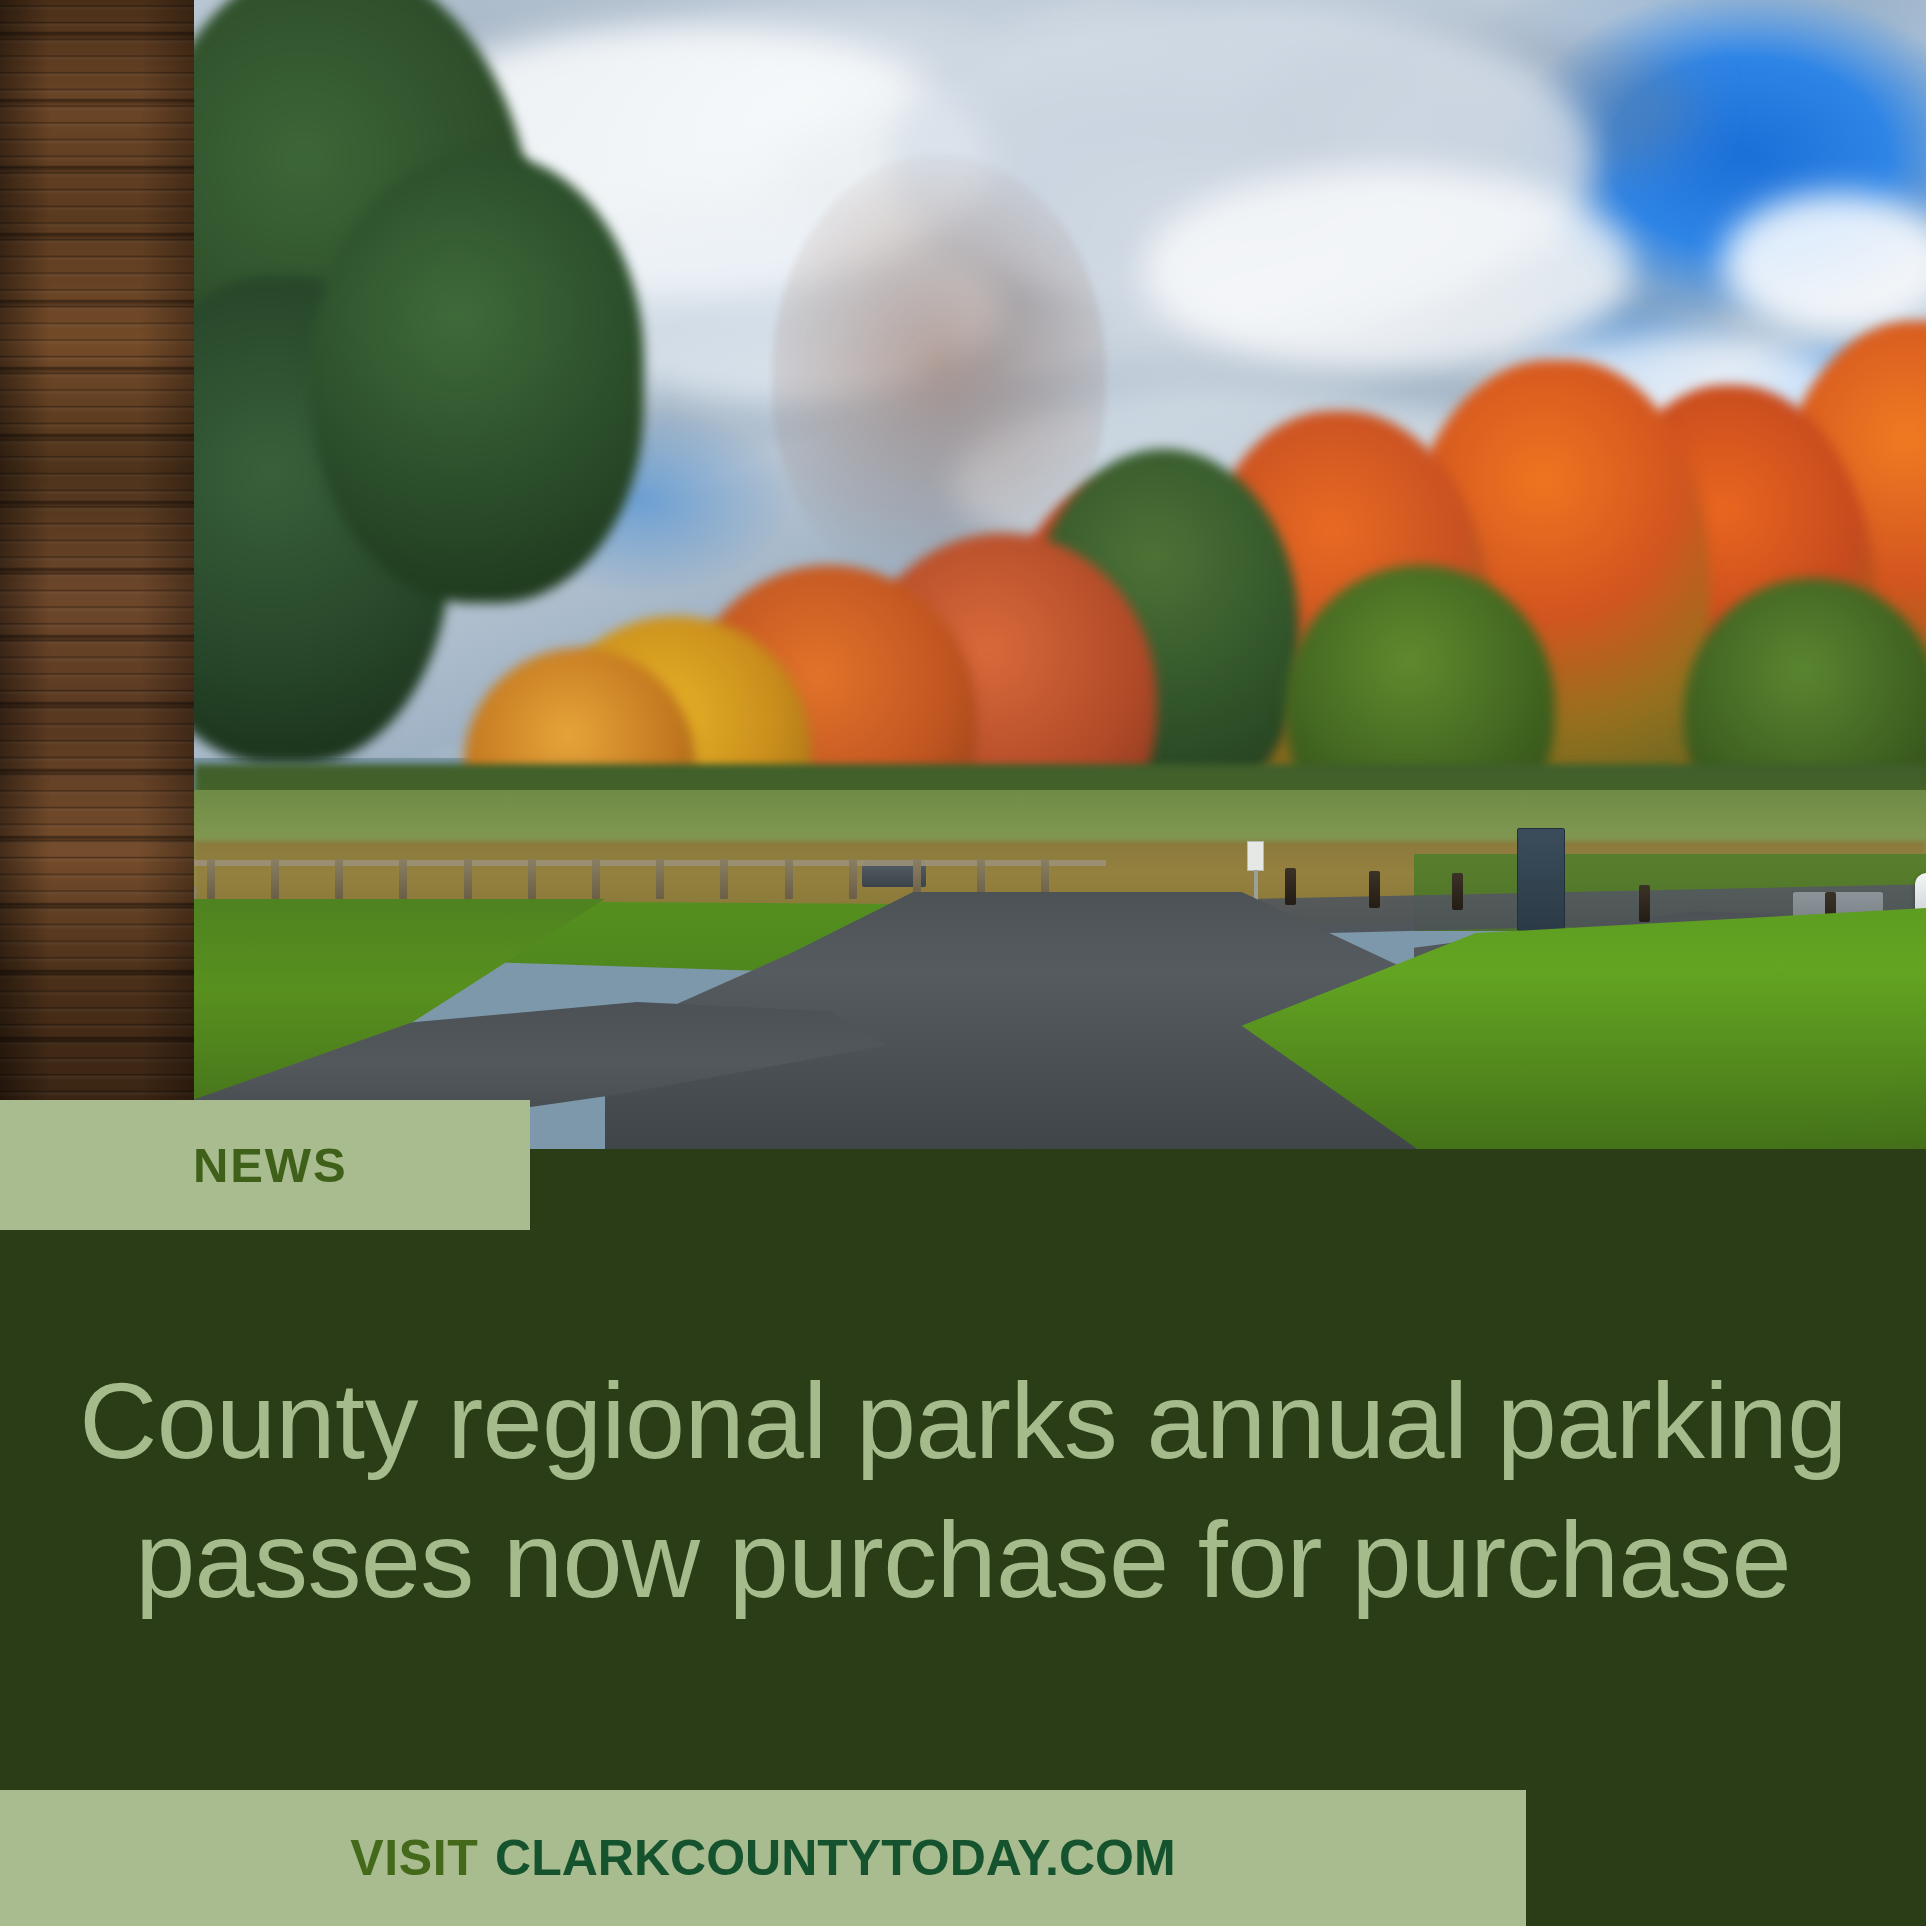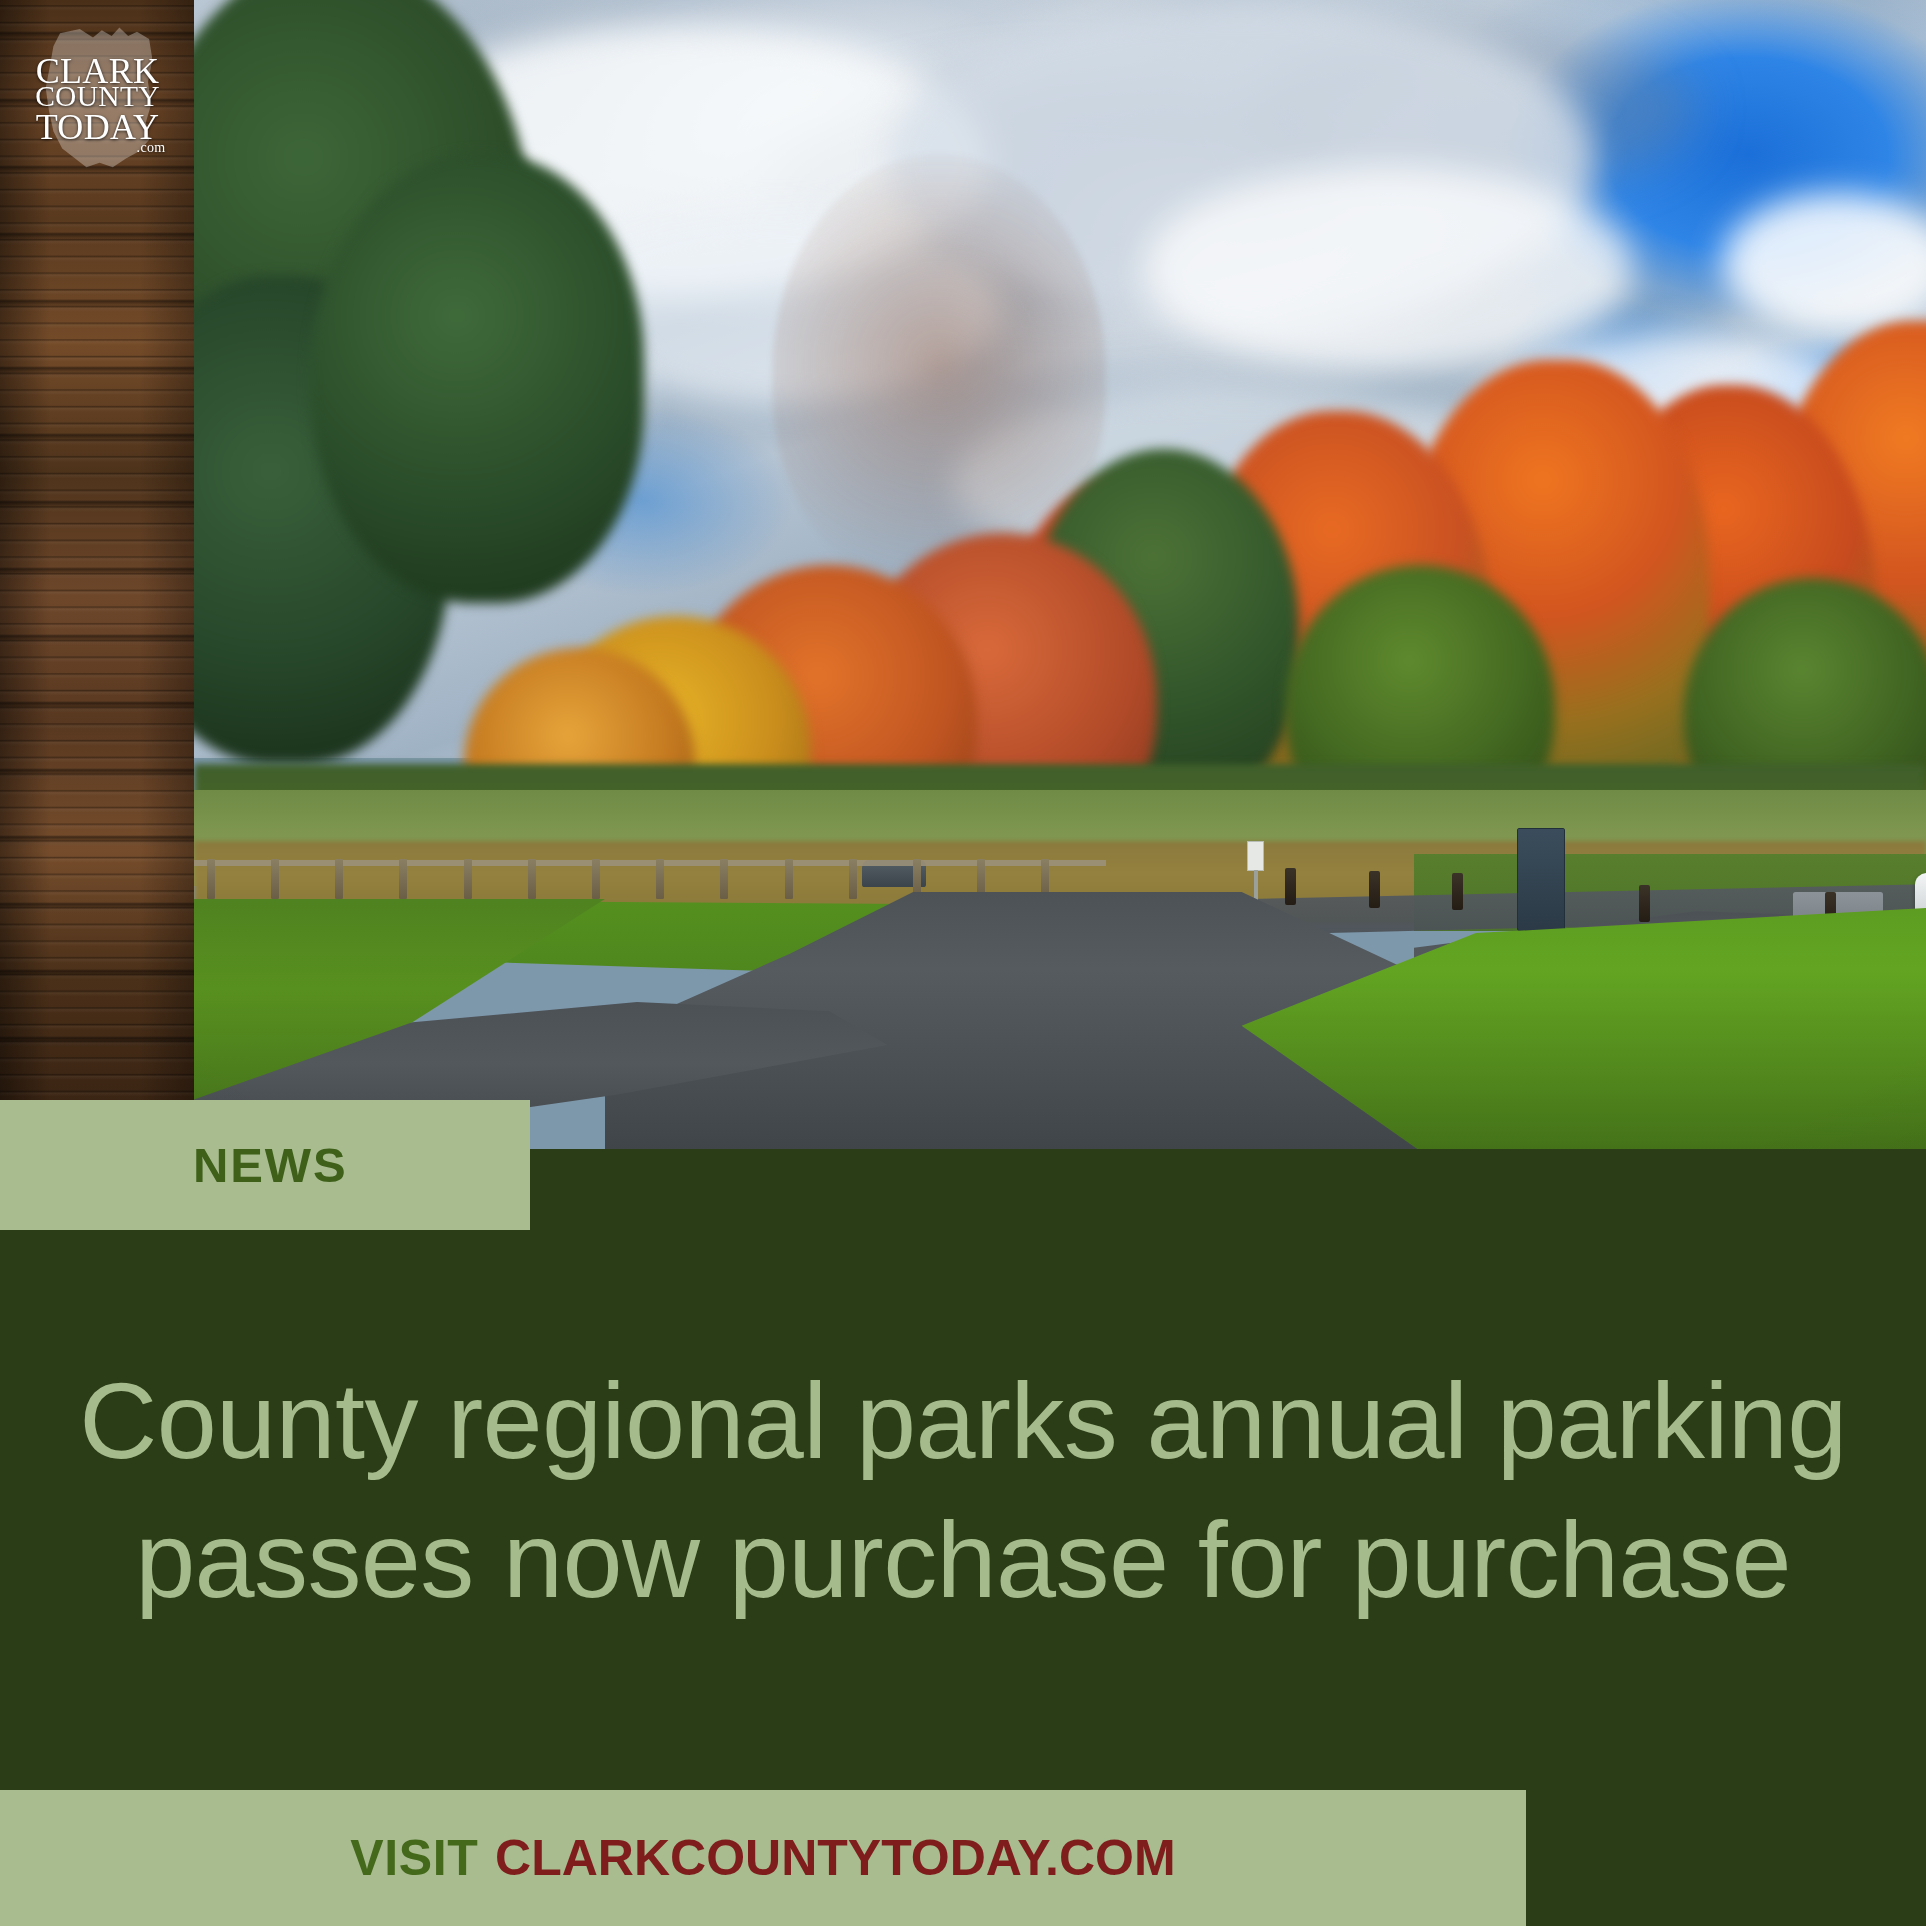--- a/index.html
+++ b/index.html
@@ -278,39 +278,30 @@
   .footer-bar{
     position:absolute;left:0;top:1790px;width:1526px;height:136px;
     background:#a8bc8f;z-index:9;
     display:flex;align-items:center;justify-content:center;
   }
   .footer-inner{display:flex;align-items:baseline;gap:16.7px;}
   .footer-visit{
     font-size:50px;font-weight:700;letter-spacing:0.6px;color:#44691a;line-height:1;
   }
   .footer-domain{
-    font-size:50px;font-weight:700;letter-spacing:0px;color:#7f1d1d;line-height:1;
+    font-size:50px;font-weight:700;letter-spacing:0px;color:#14532d;line-height:1;
   }
 </style>
 </head>
 <body>
 
 <div class="card">
 
   <div class="wood-panel"></div>
 
-  <div class="logo">
-    <div class="logo-county"></div>
-    <div class="logo-text">
-      <div class="lt-line lt1">CLARK</div>
-      <div class="lt-line lt2">COUNTY</div>
-      <div class="lt-line lt3">TODAY</div>
-      <div class="lt-line lt4">.com</div>
-    </div>
-  </div>
 
   <div class="photo">
 
     <div class="sky"></div>
     <div class="cloud cdark1"></div>
     <div class="cloud cdark2"></div>
     <div class="cloud c1"></div>
     <div class="cloud c2"></div>
     <div class="cloud c3"></div>
     <div class="cloud c4"></div>

